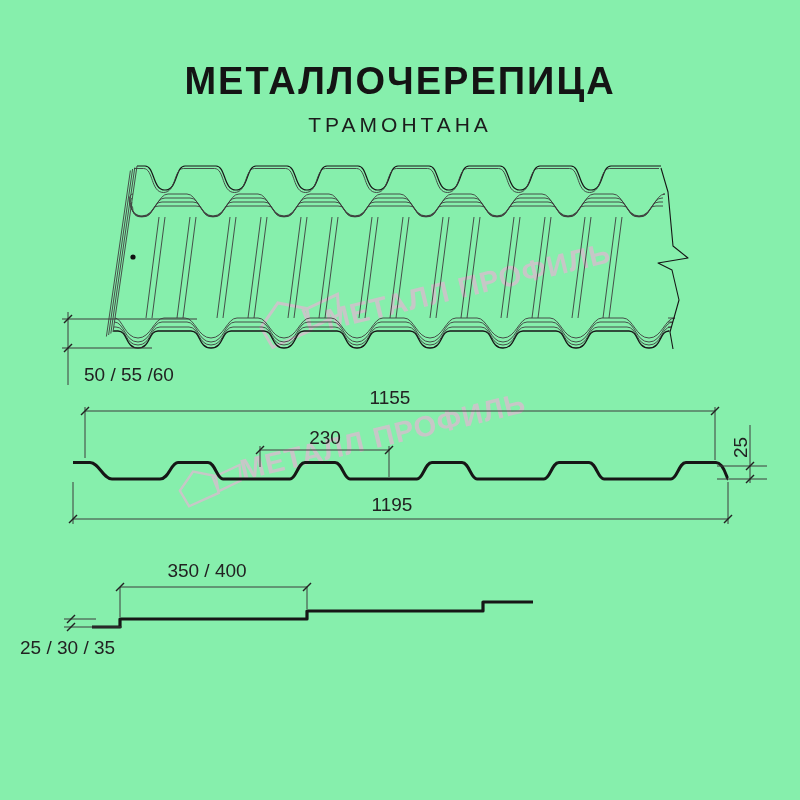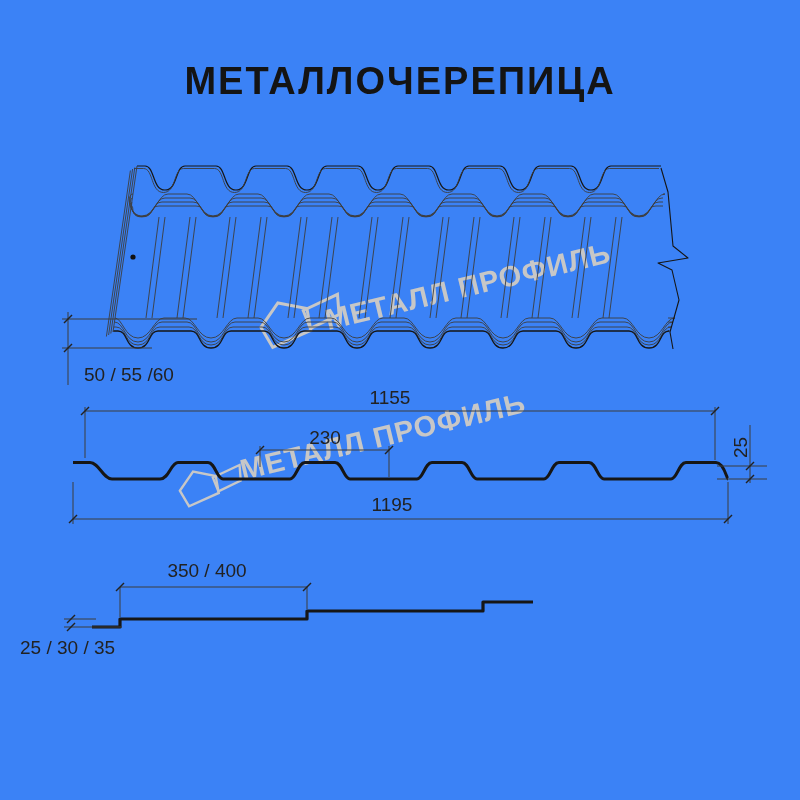--- a/index.html
+++ b/index.html
@@ -1,31 +1,32 @@
 <!DOCTYPE html>
 <html><head>
 <meta charset="utf-8">
 <style>
   html,body{margin:0;padding:0;background:#fff;}
-  #stage{position:relative;width:800px;height:800px;background:#3b82f6;overflow:hidden;
+  #stage{position:relative;width:800px;height:800px;background:#86efac;overflow:hidden;
          font-family:"Liberation Sans", sans-serif;}
   .title{position:absolute;top:60px;left:0;width:800px;text-align:center;
          font-size:38px;font-weight:700;letter-spacing:2px;color:#141414;line-height:1.15;}
   .subtitle{position:absolute;top:113px;left:0;width:800px;text-align:center;
          font-size:21px;font-weight:500;letter-spacing:4px;color:#1c1c1c;}
   svg{position:absolute;left:0;top:0;}
   text{font-family:"Liberation Sans", sans-serif;}
   .dim{font-size:19px;fill:#222;}
   .wmtext{font-size:29px;font-weight:700;letter-spacing:1px;}
 </style>
 </head>
 <body>
 
 <div id="stage">
   <div class="title">МЕТАЛЛОЧЕРЕПИЦА</div>
+  <div class="subtitle">ТРАМОНТАНА</div>
 
   <svg id="main" width="800" height="800" viewBox="0 0 800 800">
 
     <g id="wm1">
       <g transform="translate(256,306) rotate(-13)">
         <path d="M0,22 L22,2 L49,14 L48,36 L7,44 Z" fill="none" stroke="#c7c7c7" stroke-width="3"></path>
         <path d="M45,15 L82,7 L79,27 L48,34 Z" fill="none" stroke="#c7c7c7" stroke-width="3"></path>
       </g>
       <text class="wmtext" transform="translate(328,330) rotate(-13.5)" fill="#c7c7c7">МЕТАЛЛ ПРОФИЛЬ</text>
     </g>

